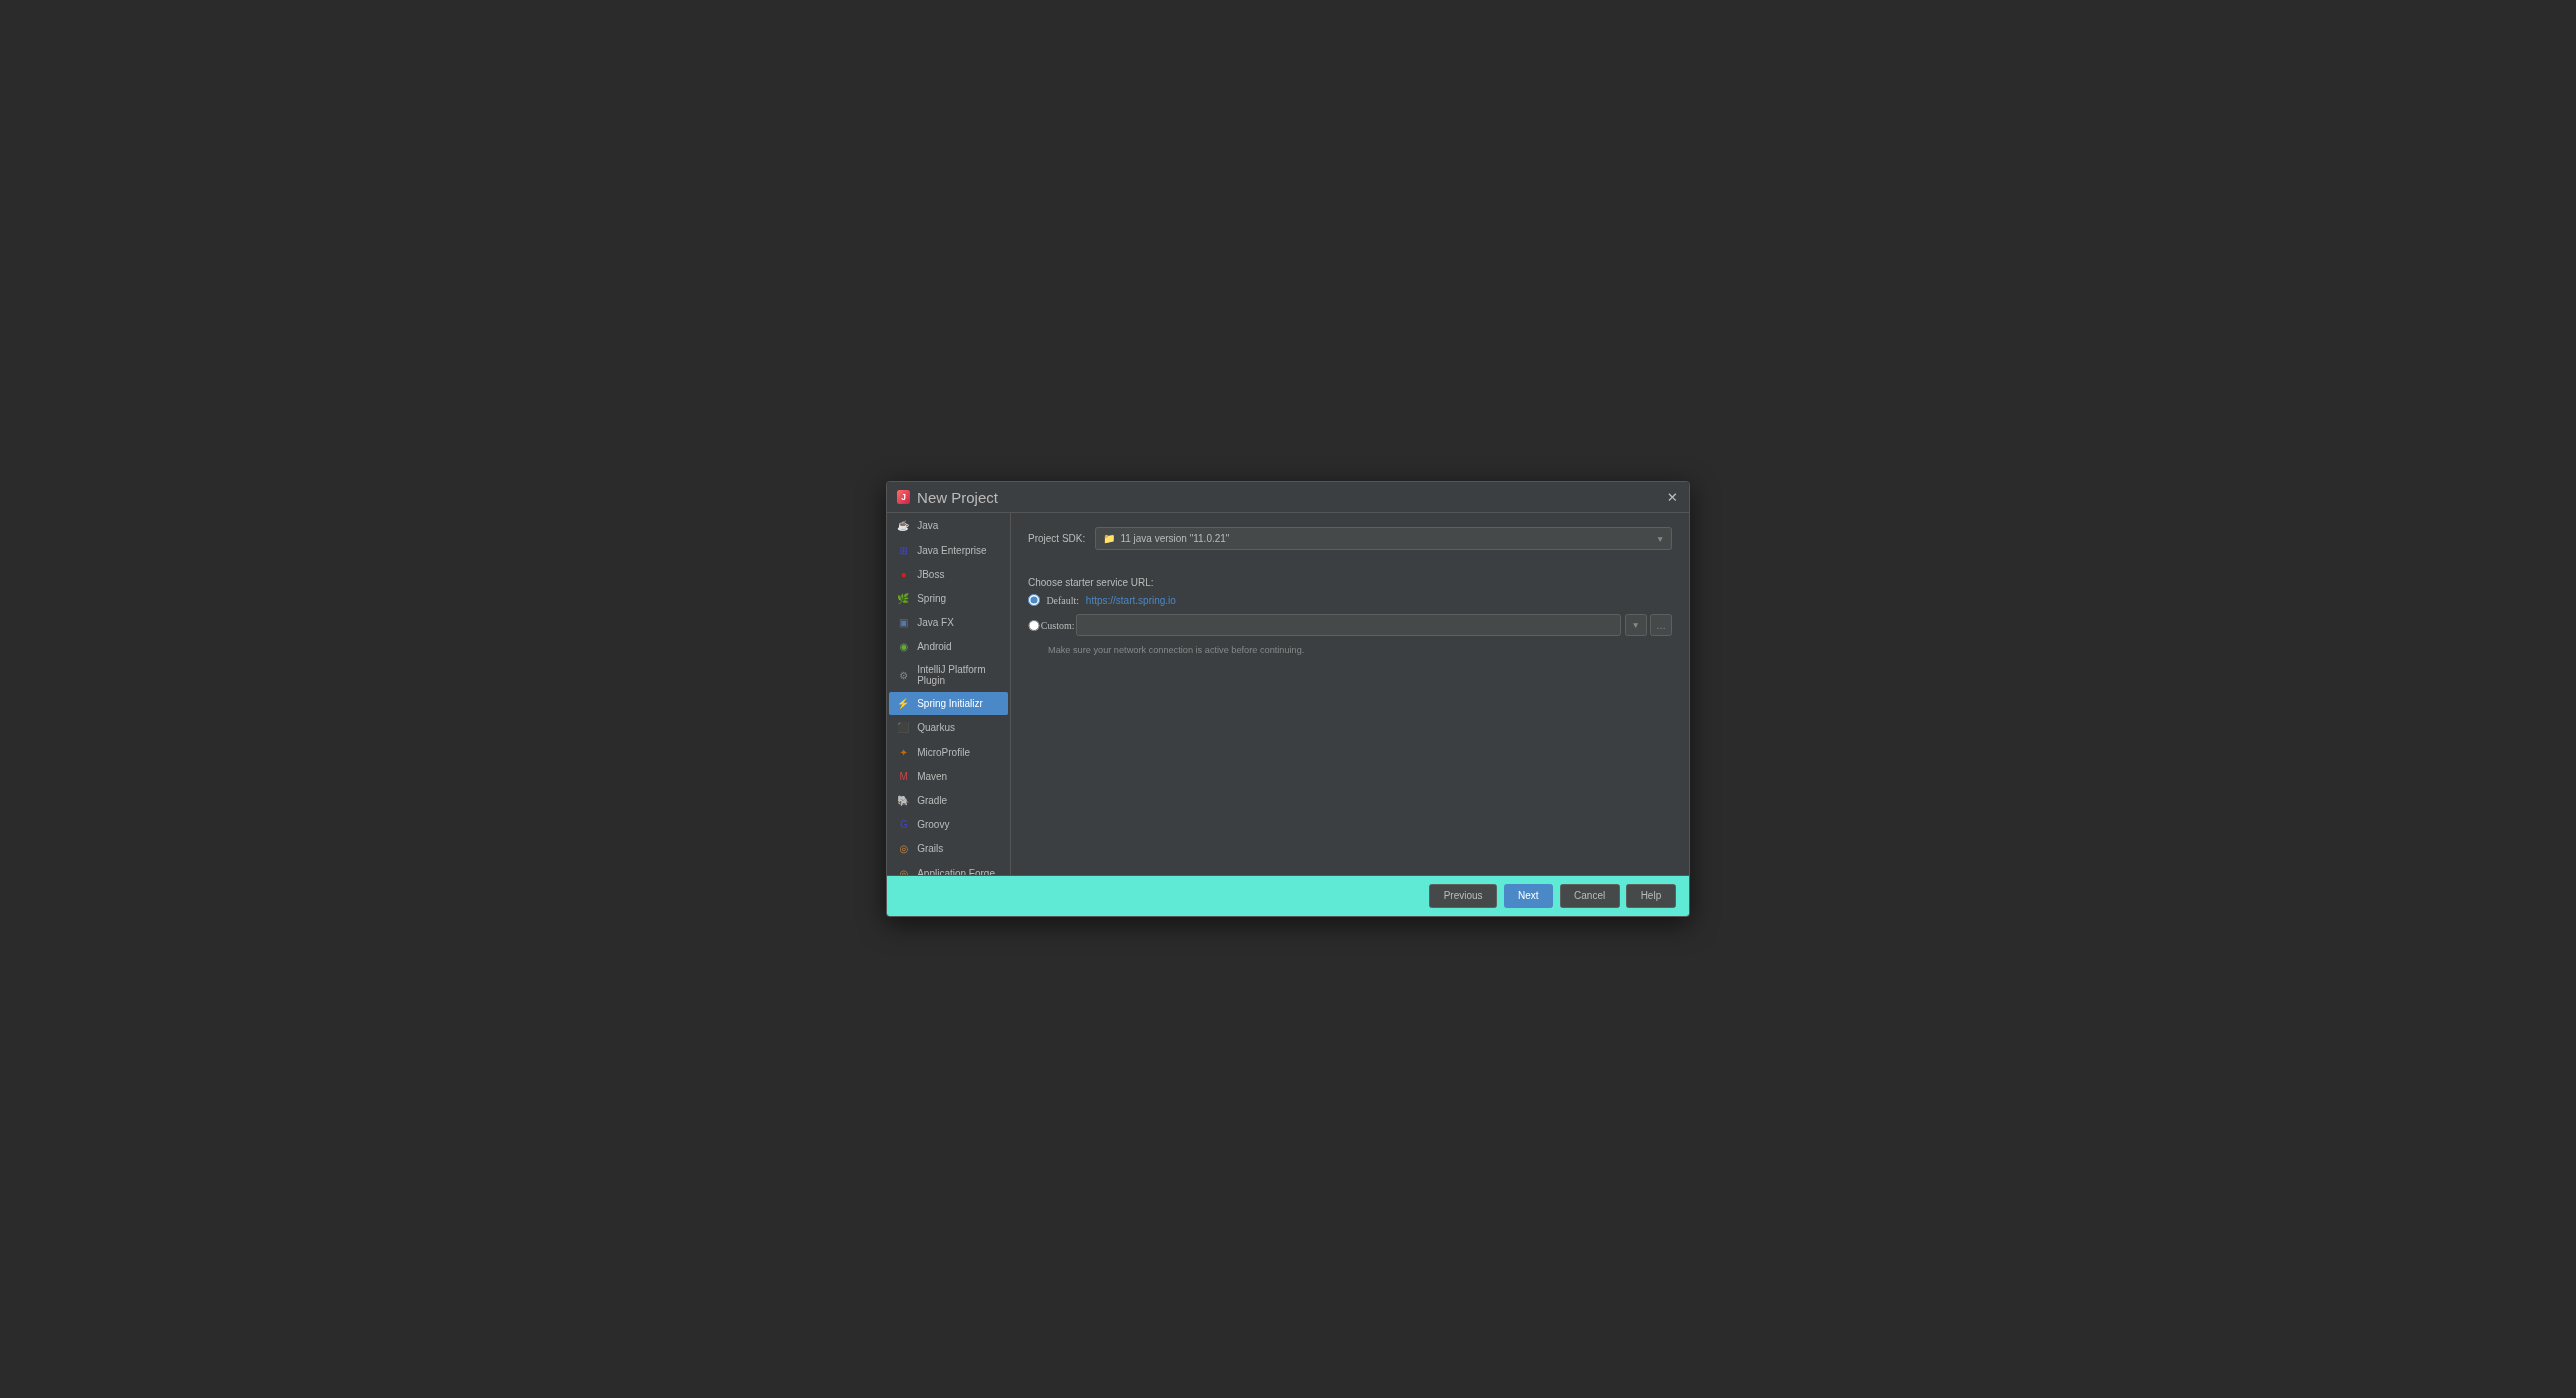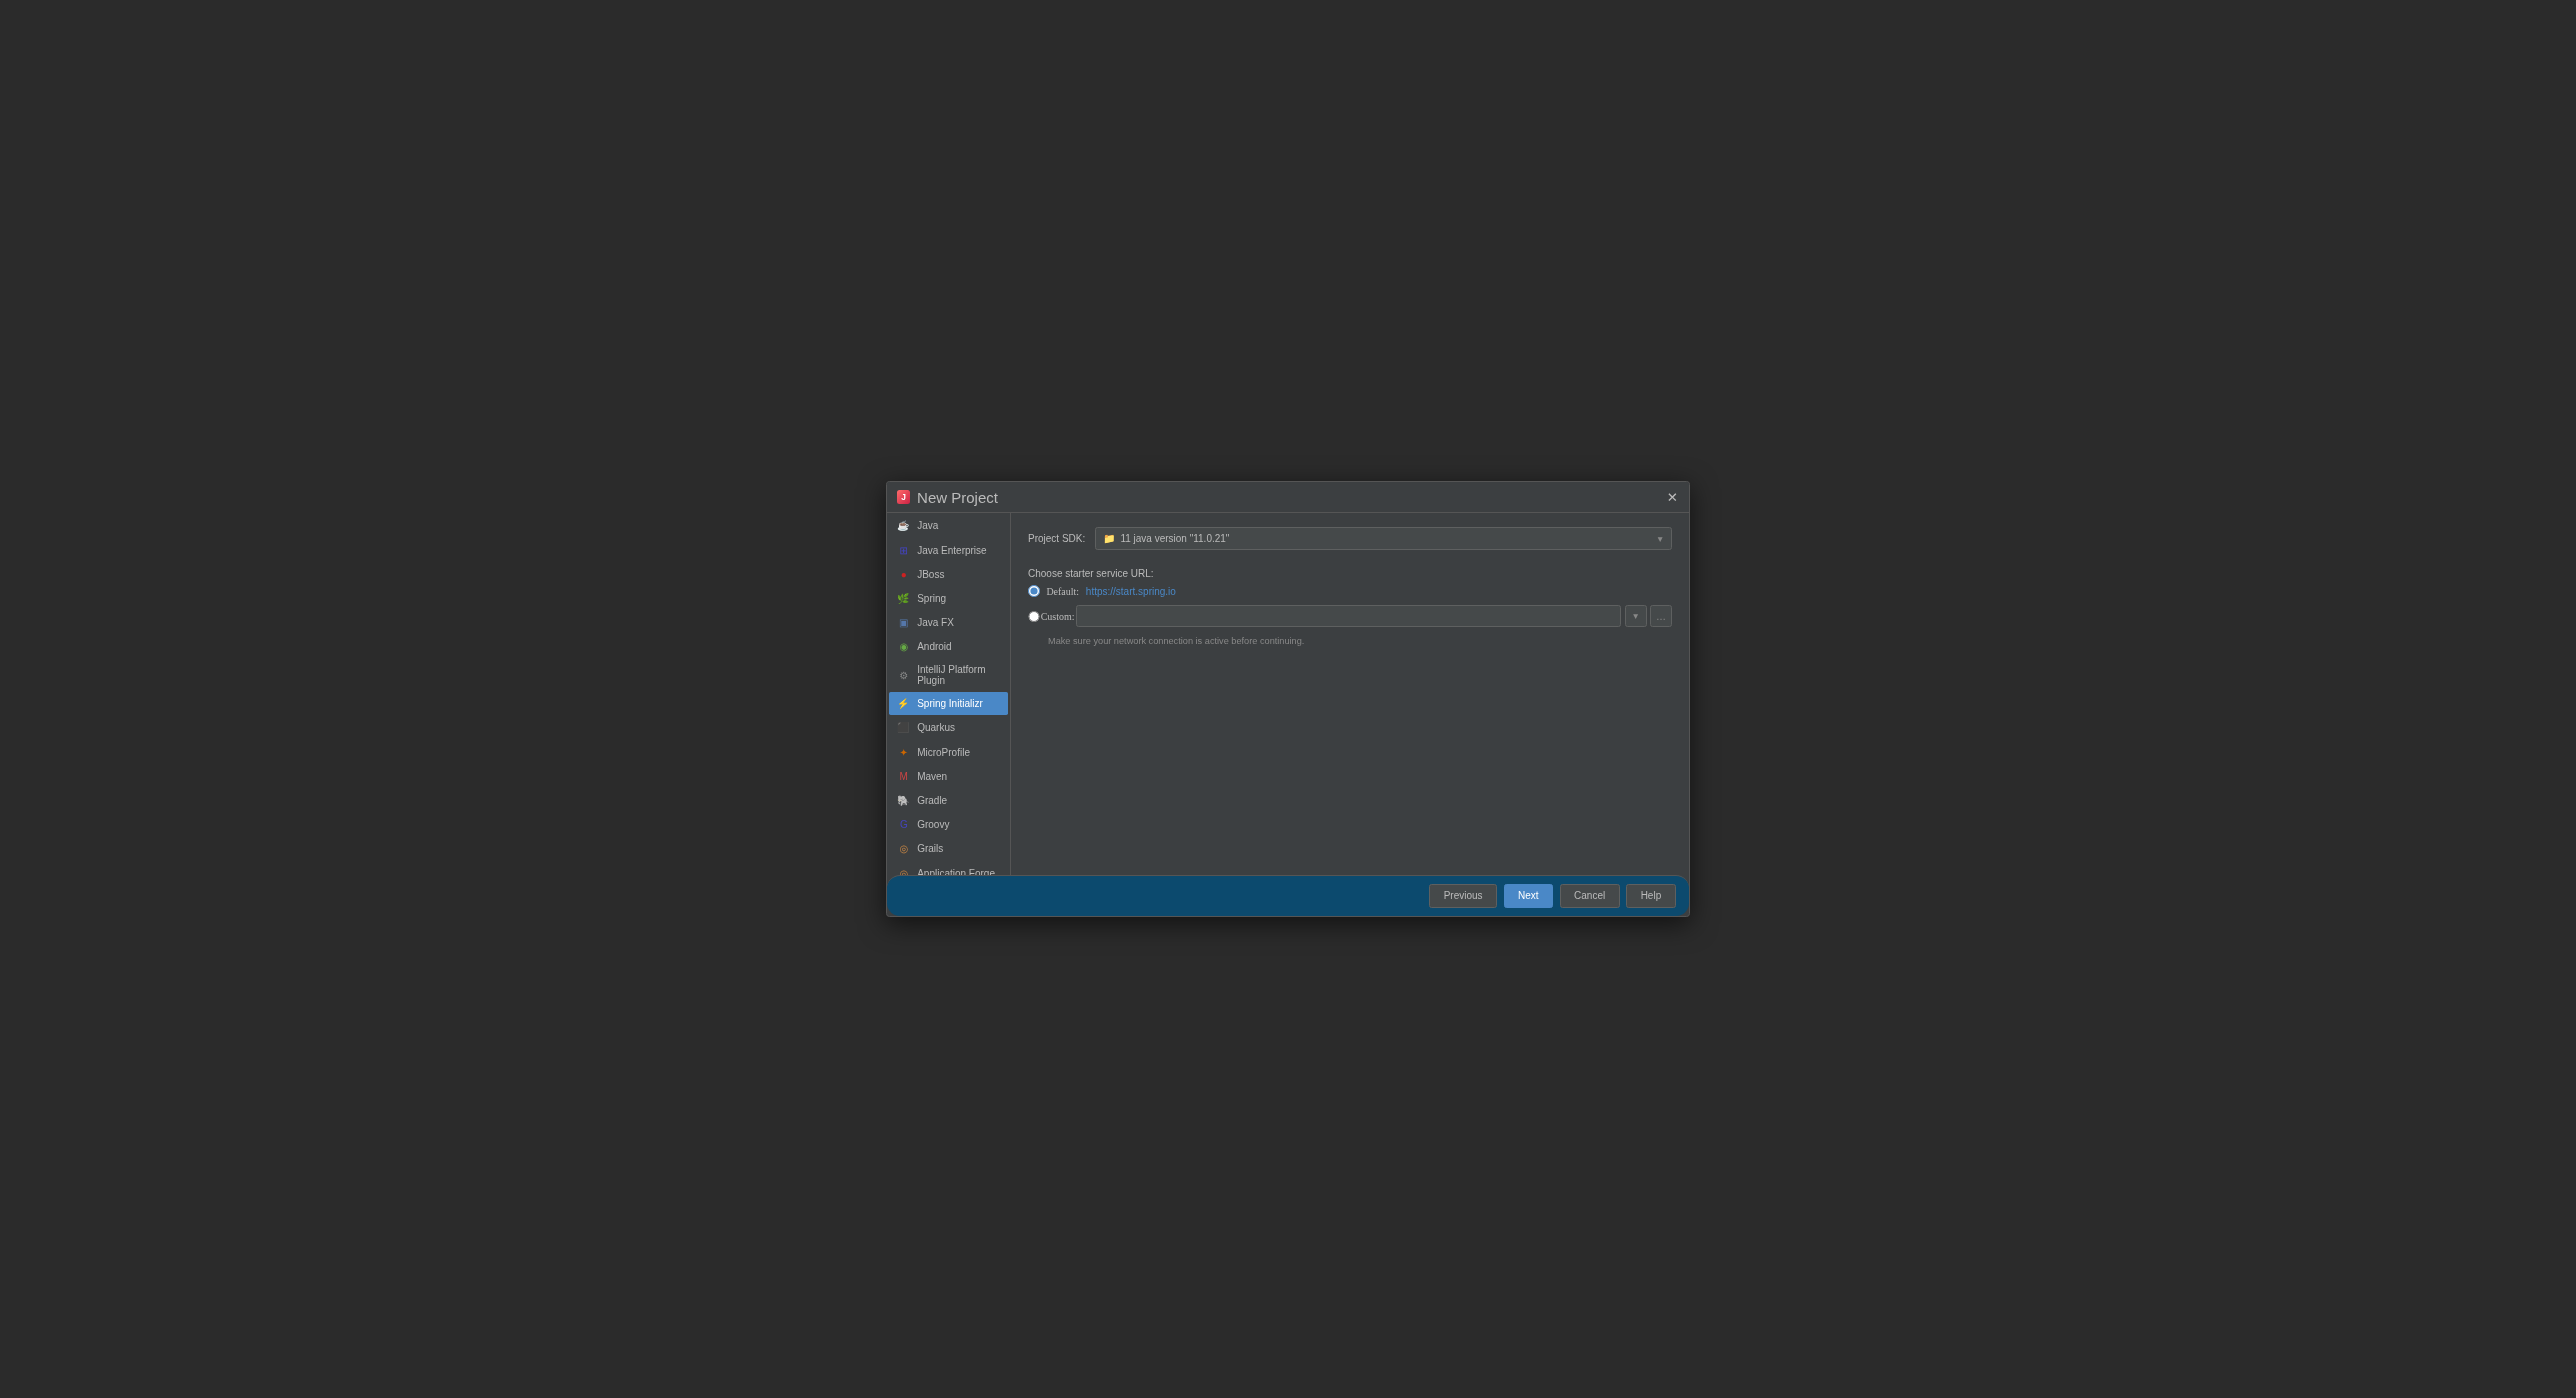--- a/index.html
+++ b/index.html
@@ -109,21 +109,21 @@
     .main-panel {
       flex: 1;
       padding: 13.4px 17px;
       background: #3c3f41;
       overflow-y: auto;
     }
     .sdk-row {
       display: flex;
       align-items: center;
       gap: 10px;
-      margin-bottom: 18px;
+      margin-bottom: 27px;
     }
     .sdk-label {
       color: #bbbbbb;
       font-size: 10px;
       white-space: nowrap;
     }
     .sdk-dropdown {
       flex: 1;
       height: 23.5px;
       background: #45494a;
@@ -231,23 +231,22 @@
       margin-top: 4px;
       padding-left: 20px;
     }
     .footer {
       display: flex;
       justify-content: flex-end;
       align-items: flex-end;
       gap: 6.7px;
       padding: 8.4px 13.4px;
       border-top: 0.8px solid #555;
-      background: #0c4a6e;
+      background: #5eead4;
       flex-shrink: 0;
-      border-radius: 13px;
     }
     .footer-btn {
       height: 23.5px;
       padding: 0 13.4px;
       border-radius: 2.5px;
       border: 0.8px solid #5e6060;
       font-size: 10px;
       cursor: pointer;
       background: #45494a;
       color: #bbbbbb;

